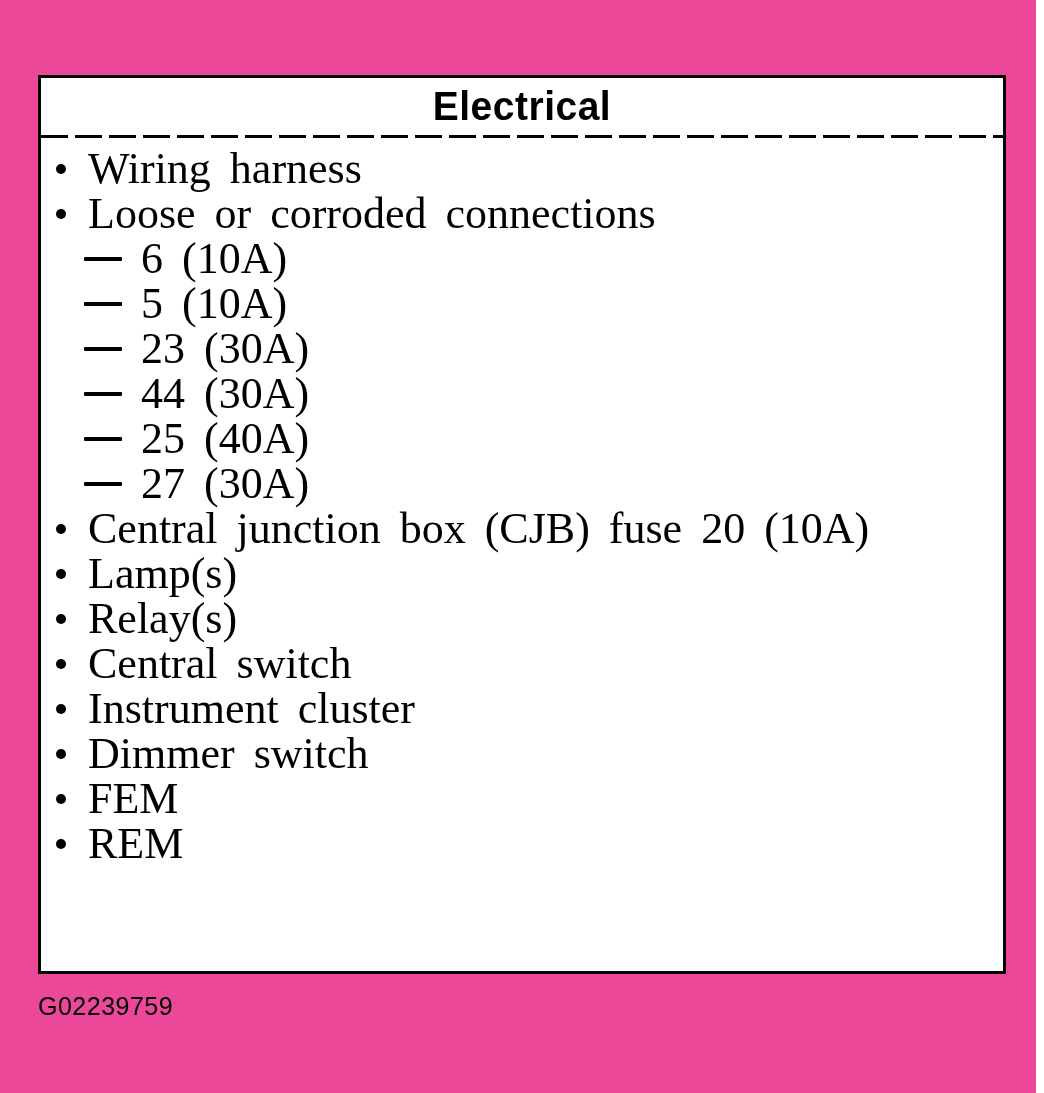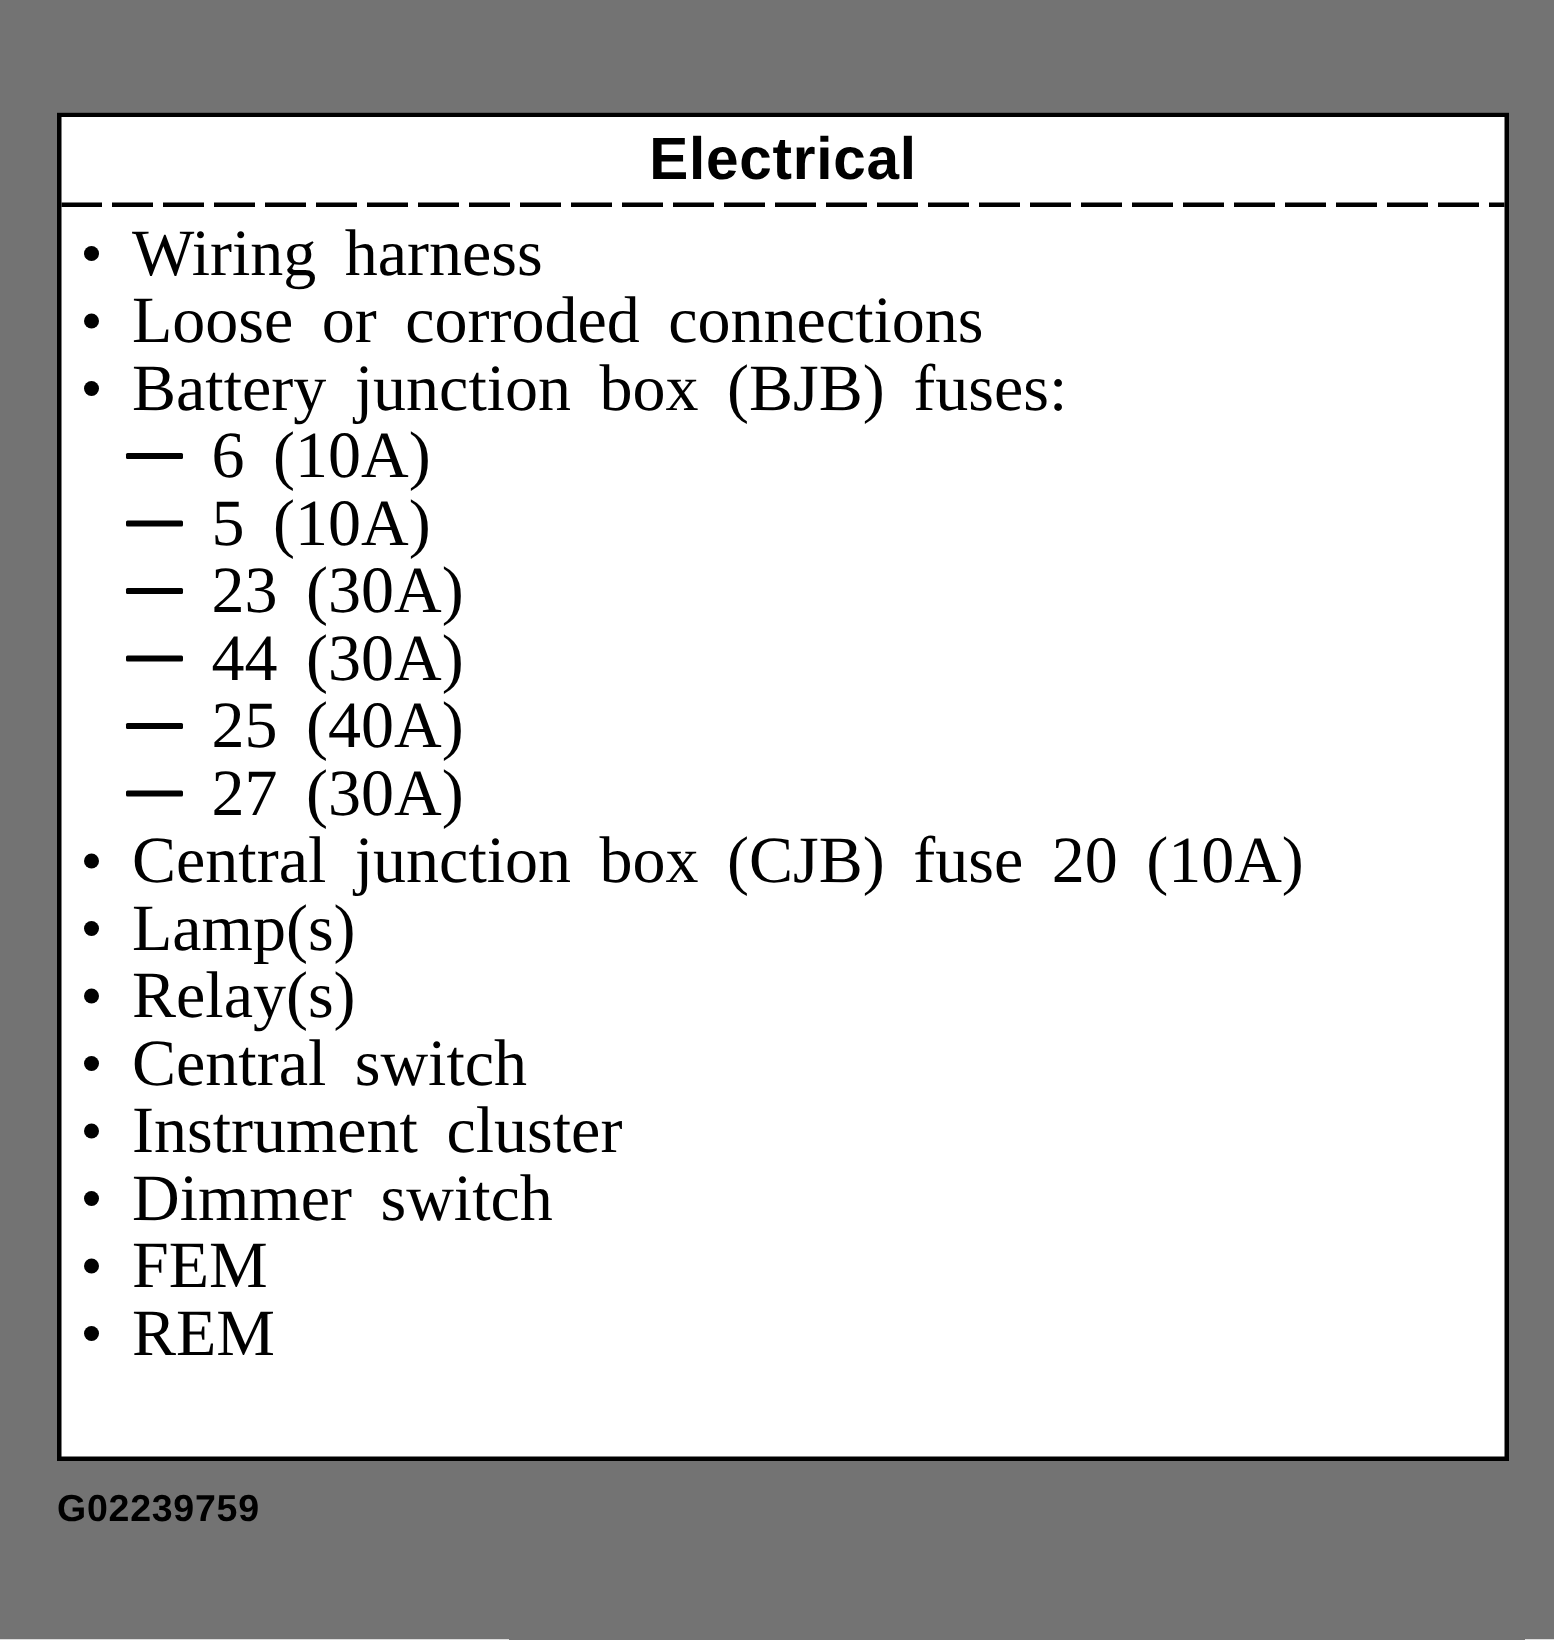--- a/index.html
+++ b/index.html
@@ -4,21 +4,21 @@
 <style>
   html, body {
     margin: 0;
     padding: 0;
     background: #ffffff;
   }
   .stage {
     position: relative;
     width: 1036px;
     height: 1093px;
-    background: #737373;
+    background: #ec4899;
     overflow: hidden;
     font-family: "Liberation Serif", serif;
     color: #000000;
   }
   .panel {
     position: absolute;
     left: 38px;
     top: 75px;
     width: 968px;
     height: 899px;
@@ -82,21 +82,21 @@
     margin-top: -2px;
     width: 38px;
     height: 4px;
     border-radius: 1px;
   }
   .figure-code {
     position: absolute;
     left: 38px;
     top: 992px;
     font-family: "Liberation Sans", sans-serif;
-    font-weight: bold;
+    font-weight: normal;
     font-size: 25px;
     letter-spacing: 0.5px;
   }
 </style>
 </head>
 <body>
 
 <div class="stage">
 
   <div class="panel">
@@ -105,24 +105,20 @@
     </div>
     <div class="header-separator"></div>
     <div class="panel-body">
         <div class="row bullet">
     <span class="marker"></span>
     <span class="text">Wiring harness</span>
   </div>
         <div class="row bullet">
     <span class="marker"></span>
     <span class="text">Loose or corroded connections</span>
-  </div>
-        <div class="row bullet">
-    <span class="marker"></span>
-    <span class="text">Battery junction box (BJB) fuses:</span>
   </div>
         <div class="row dash">
     <span class="marker"></span>
     <span class="text">6 (10A)</span>
   </div>
         <div class="row dash">
     <span class="marker"></span>
     <span class="text">5 (10A)</span>
   </div>
         <div class="row dash">

